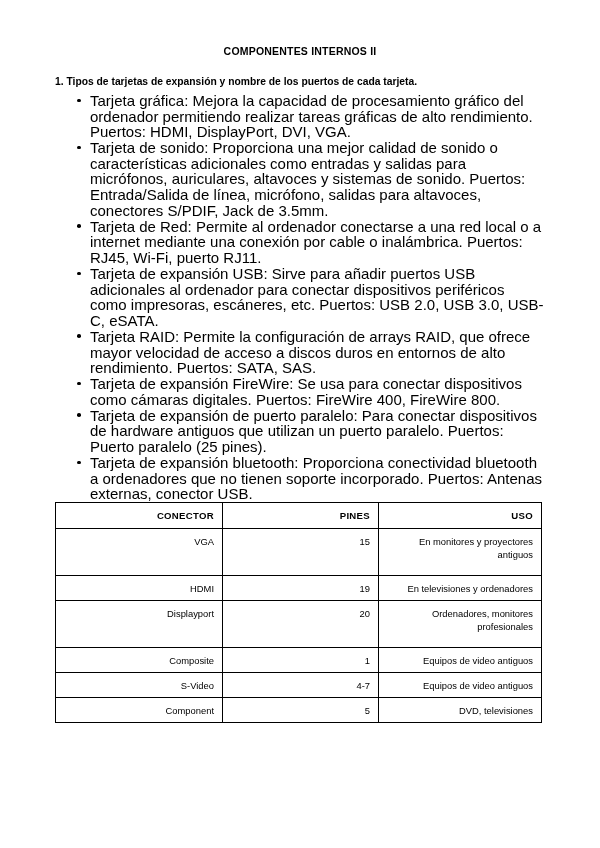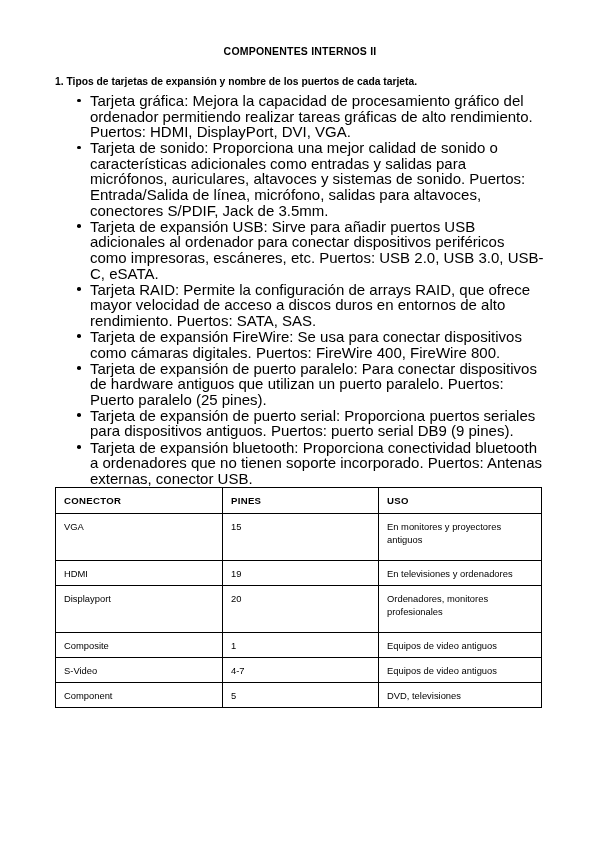--- a/index.html
+++ b/index.html
@@ -82,21 +82,21 @@
     table-layout: fixed;
     margin: 0;
   }
   table.connectors th,
   table.connectors td {
     border: 1.1px solid #000000;
     vertical-align: top;
     padding: 6px 8px 5px 8px;
     font-size: 9.4px;
     line-height: 13px;
-    text-align: left;
+    text-align: right;
   }
   table.connectors th {
     font-weight: bold;
     font-size: 9.6px;
     padding-top: 6px;
     padding-bottom: 6px;
     letter-spacing: 0.3px;
   }
   table.connectors col.c-conector { width: 167px; }
   table.connectors col.c-pines    { width: 156px; }
@@ -118,37 +118,37 @@
     <li>
       <span class="bullet-dot"></span>
       <span>Tarjeta gráfica: Mejora la capacidad de procesamiento gráfico del ordenador permitiendo realizar tareas gráficas de alto rendimiento. Puertos: HDMI, DisplayPort, DVI, VGA.</span>
     </li>
     <li>
       <span class="bullet-dot"></span>
       <span>Tarjeta de sonido: Proporciona una mejor calidad de sonido o características adicionales como  entradas y salidas para micrófonos, auriculares, altavoces y sistemas de sonido. Puertos: Entrada/Salida de línea, micrófono, salidas para altavoces, conectores S/PDIF, Jack de 3.5mm.</span>
     </li>
     <li>
       <span class="bullet-dot"></span>
+      <span>Tarjeta de Red: Permite al ordenador conectarse a una red local o a internet mediante una conexión por cable o inalámbrica. Puertos: RJ45, Wi-Fi, puerto RJ11.</span>
+    </li>
+    <li>
+      <span class="bullet-dot"></span>
       <span>Tarjeta de expansión USB: Sirve para añadir puertos USB adicionales al ordenador para conectar dispositivos periféricos como impresoras, escáneres, etc. Puertos: USB 2.0, USB 3.0, USB-C, eSATA.</span>
     </li>
     <li>
       <span class="bullet-dot"></span>
       <span>Tarjeta RAID: Permite la configuración de arrays RAID, que ofrece mayor velocidad de acceso a discos duros en entornos de alto rendimiento. Puertos: SATA, SAS.</span>
     </li>
     <li>
       <span class="bullet-dot"></span>
       <span>Tarjeta de expansión FireWire: Se usa para conectar dispositivos como cámaras digitales. Puertos: FireWire 400, FireWire 800.</span>
     </li>
     <li>
       <span class="bullet-dot"></span>
       <span>Tarjeta de expansión de puerto paralelo: Para conectar dispositivos de hardware antiguos que utilizan un puerto paralelo. Puertos: Puerto paralelo (25 pines).</span>
-    </li>
-    <li>
-      <span class="bullet-dot"></span>
-      <span>Tarjeta de expansión de puerto serial: Proporciona puertos seriales para dispositivos antiguos. Puertos: puerto serial DB9 (9 pines).</span>
     </li>
     <li>
       <span class="bullet-dot"></span>
       <span>Tarjeta de expansión bluetooth: Proporciona conectividad bluetooth a ordenadores que no tienen soporte incorporado. Puertos: Antenas externas, conector USB.</span>
     </li>
   </ul>
 
 
   <table class="connectors">
     <colgroup>

